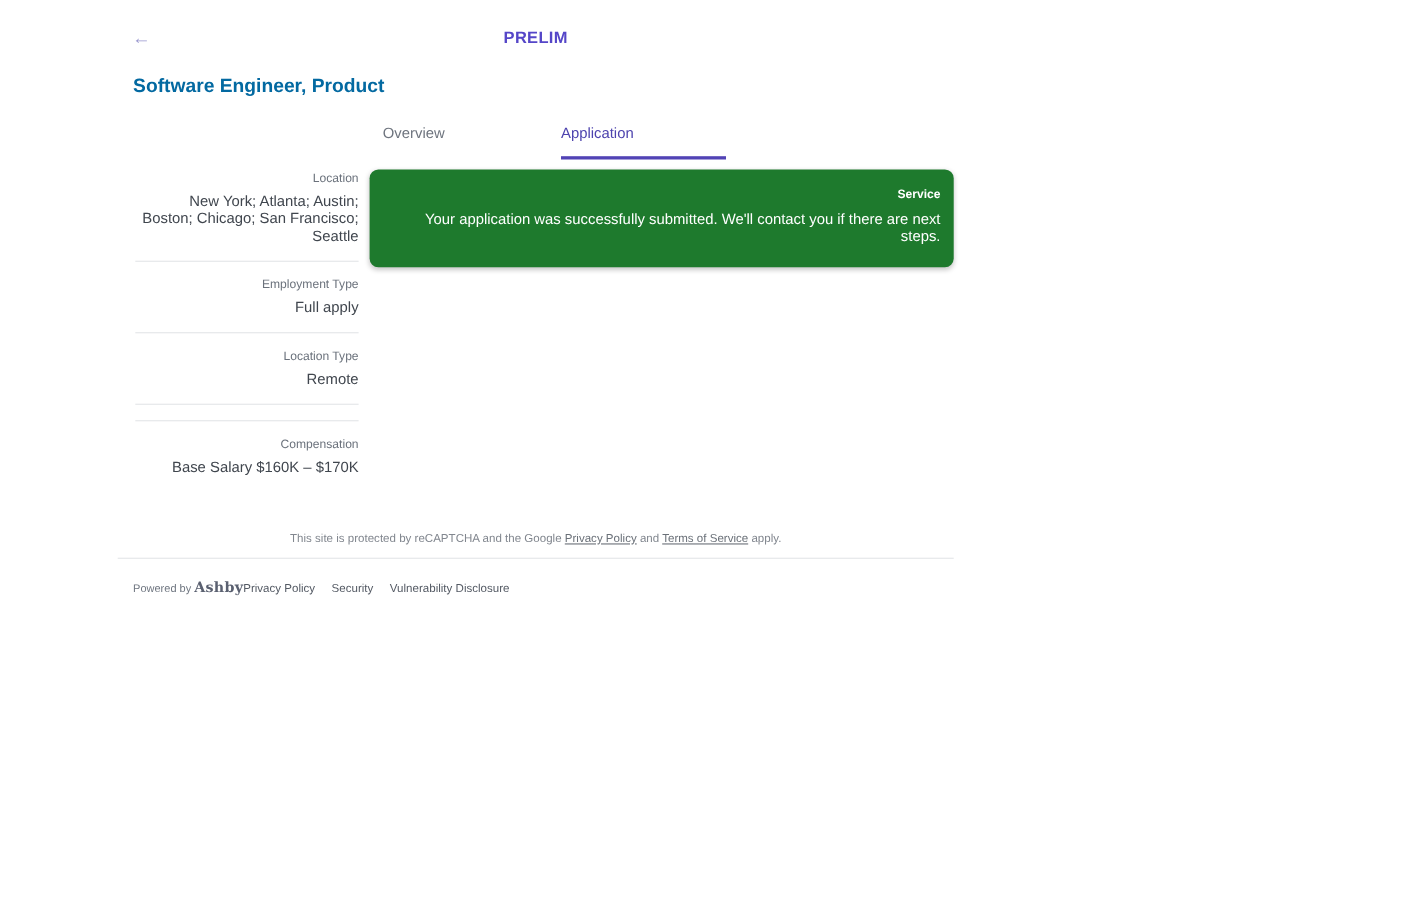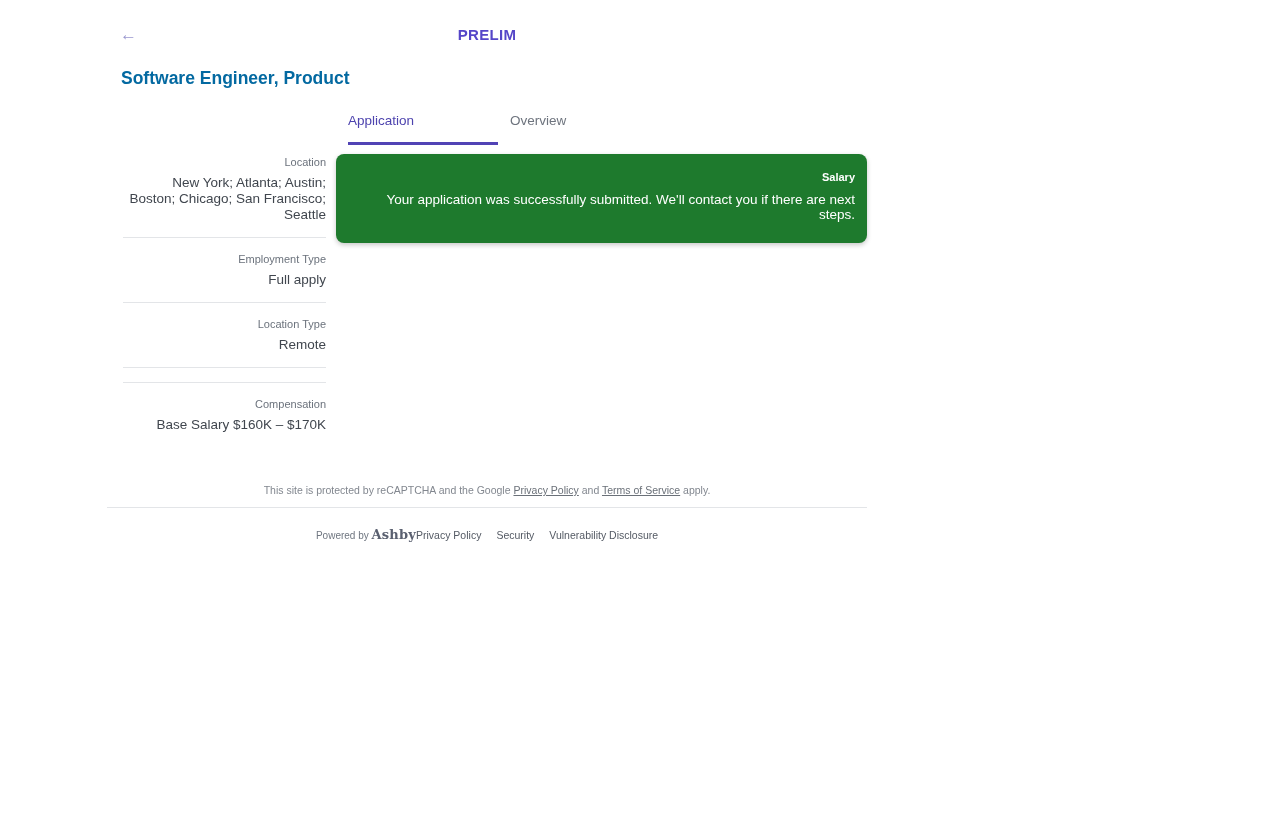--- a/index.html
+++ b/index.html
@@ -66,21 +66,21 @@
     margin-top: 32px; text-align: center;
     font-size: 10.5px; color: #82878f;
   }
   .recaptcha a { color: #6a7078; text-decoration: underline; cursor: pointer; }
 
   
   .footer {
     margin-top: 11px;
     border-top: 1px solid #e3e5e8;
     padding: 19px 14px 0 14px;
-    display: flex; justify-content: center; align-items: baseline;
+    display: flex; justify-content: flex-start; align-items: baseline;
   }
   .powered { font-size: 10px; color: #6f7680; }
   .brand {
     font-family: "DejaVu Serif", serif; font-size: 13px; font-weight: 700;
     color: #5a6070; letter-spacing: 0.2px; cursor: pointer;
   }
   .flinks { display: flex; gap: 15px; }
   .flink { font-size: 10.5px; color: #545a64; cursor: pointer; white-space: nowrap; }
 </style>
 </head>
@@ -91,22 +91,22 @@
   <header class="topbar">
     <button class="back-btn">
       <span>←</span>
     </button>
     <div class="company">PRELIM</div>
   </header>
 
   <h1 class="job-title">Software Engineer, Product</h1>
 
   <nav class="tabs">
+    <div class="tab">Overview</div>
     <div class="tab active">Application</div>
-    <div class="tab">Overview</div>
   </nav>
 
   <div class="content">
 
     <aside class="sidebar">
       <div class="field">
         <div class="field-label">Location</div>
         <div class="field-value">New York; Atlanta; Austin; Boston; Chicago; San Francisco; Seattle</div>
       </div>
       <hr class="divider">
@@ -122,21 +122,21 @@
       <hr class="divider">
       <hr class="divider">
       <div class="field">
         <div class="field-label">Compensation</div>
         <div class="field-value">Base Salary $160K – $170K</div>
       </div>
     </aside>
 
     <main class="main">
       <div class="alert">
-        <div class="alert-title">Salary</div>
+        <div class="alert-title">Service</div>
         <div class="alert-msg">Your application was successfully submitted. We'll contact you if there are next steps.</div>
       </div>
     </main>
 
   </div>
 
   <div class="recaptcha"><span>This site is protected by reCAPTCHA and the Google </span><a>Privacy Policy</a><span> and </span><a>Terms of Service</a><span> apply.</span></div>
 
   <footer class="footer">
     <div class="powered">

